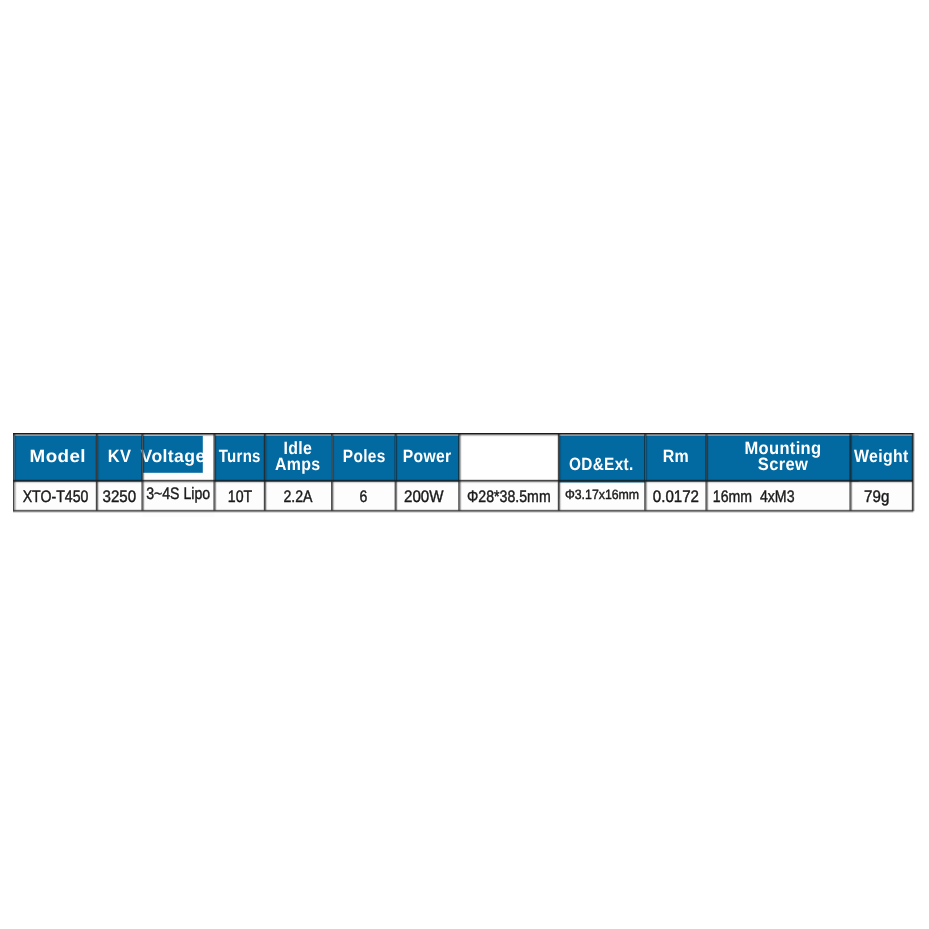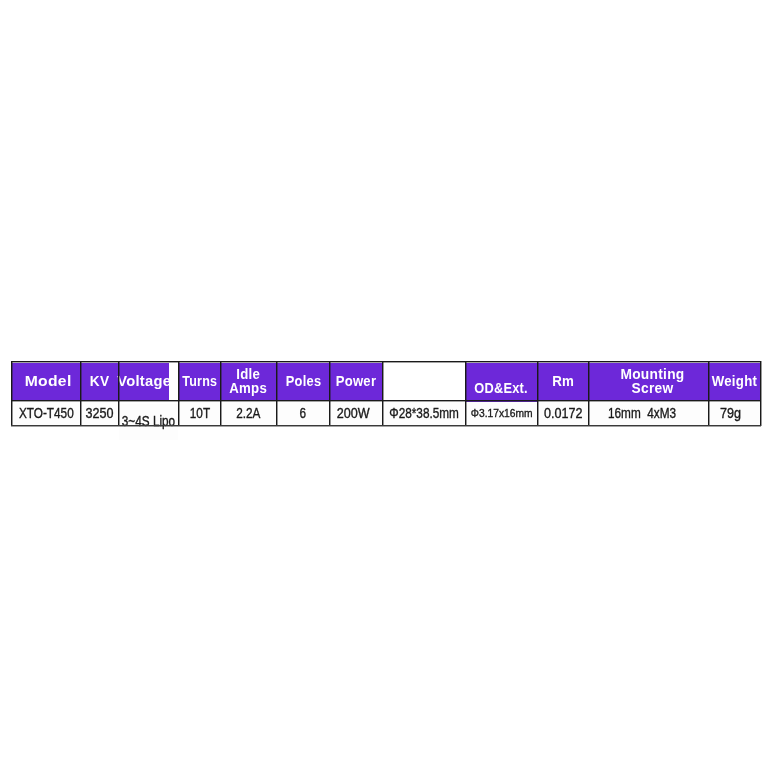--- a/index.html
+++ b/index.html
@@ -10,29 +10,29 @@
 
   .page{position:relative;width:774px;height:774px;background:#ffffff;}
 
   
   .spec-table{position:absolute;left:0;top:0;width:774px;height:774px;}
 
   .cell{position:absolute;box-sizing:border-box;display:flex;
         align-items:center;justify-content:center;text-align:center;
         white-space:pre;overflow:visible;will-change:transform;}
 
-  .cell.head{background:#6d28d9;color:#ffffff;font-weight:bold;
+  .cell.head{background:#0369a1;color:#ffffff;font-weight:bold;
        font-size:14.8px;line-height:13.9px;letter-spacing:0.3px;}
   .cell.head > span{display:inline-block;transform-origin:center center;}
 
   .cell.body{background:#fdfdfd;color:#1a1a1a;font-weight:normal;
        font-size:13.9px;line-height:1;-webkit-text-stroke:0.35px #1a1a1a;}
   .cell.body > span{display:inline-block;transform:scaleX(0.848);
        transform-origin:center center;}
-  .cell.body.left{justify-content:flex-start;padding-left:19px;}
+  .cell.body.left{justify-content:flex-start;padding-left:5px;}
   .cell.body.left > span{transform-origin:left center;}
   .cell.body.wide > span{transform:scaleX(0.906);}
   .cell.body.small{font-size:11.2px;}
   .cell.body.small > span{transform:scaleX(0.918);}
 
   
   .vline{position:absolute;width:1px;background:#1a1a1a;}
   .vline::after{content:"";position:absolute;left:1px;top:0;width:1px;
        height:100%;background:rgba(26,26,26,0.45);}
   .hline{position:absolute;height:1px;background:#1a1a1a;}
@@ -81,21 +81,21 @@
 
     <div class="cell head" style="left:709px;top:363px;width:51px;height:38px">
       <span style="transform:scaleX(0.895)">Weight</span></div>
 
     <div class="cell body" style="left:12px;top:402px;width:68px;height:24px">
       <span>XTO-T450</span></div>
 
     <div class="cell body wide" style="left:81px;top:402px;width:37px;height:24px">
       <span>3250</span></div>
 
-    <div class="cell body" style="left:119px;top:404px;width:59px;height:36px">
+    <div class="cell body" style="left:119px;top:394px;width:59px;height:36px">
       <span>3~4S Lipo</span></div>
 
     <div class="cell body" style="left:179px;top:402px;width:41px;height:24px">
       <span>10T</span></div>
 
     <div class="cell body" style="left:221px;top:402px;width:55px;height:24px">
       <span>2.2A</span></div>
 
     <div class="cell body" style="left:277px;top:402px;width:52px;height:24px">
       <span>6</span></div>

